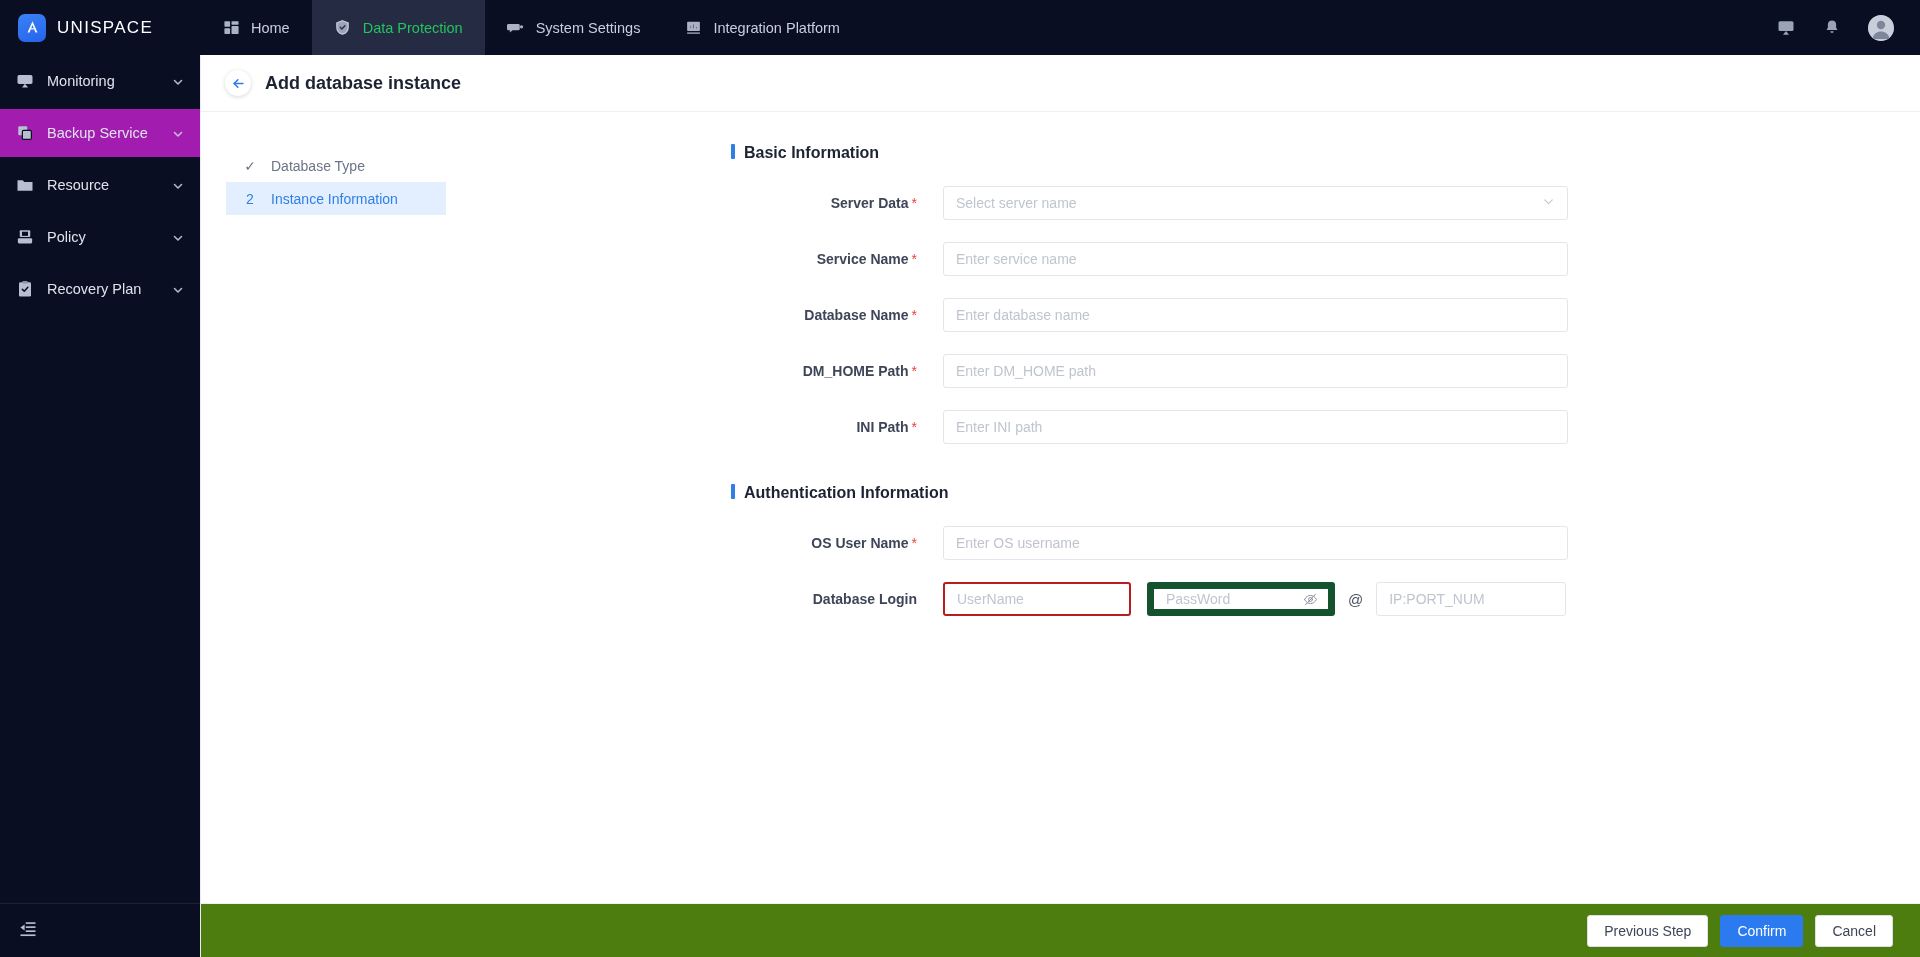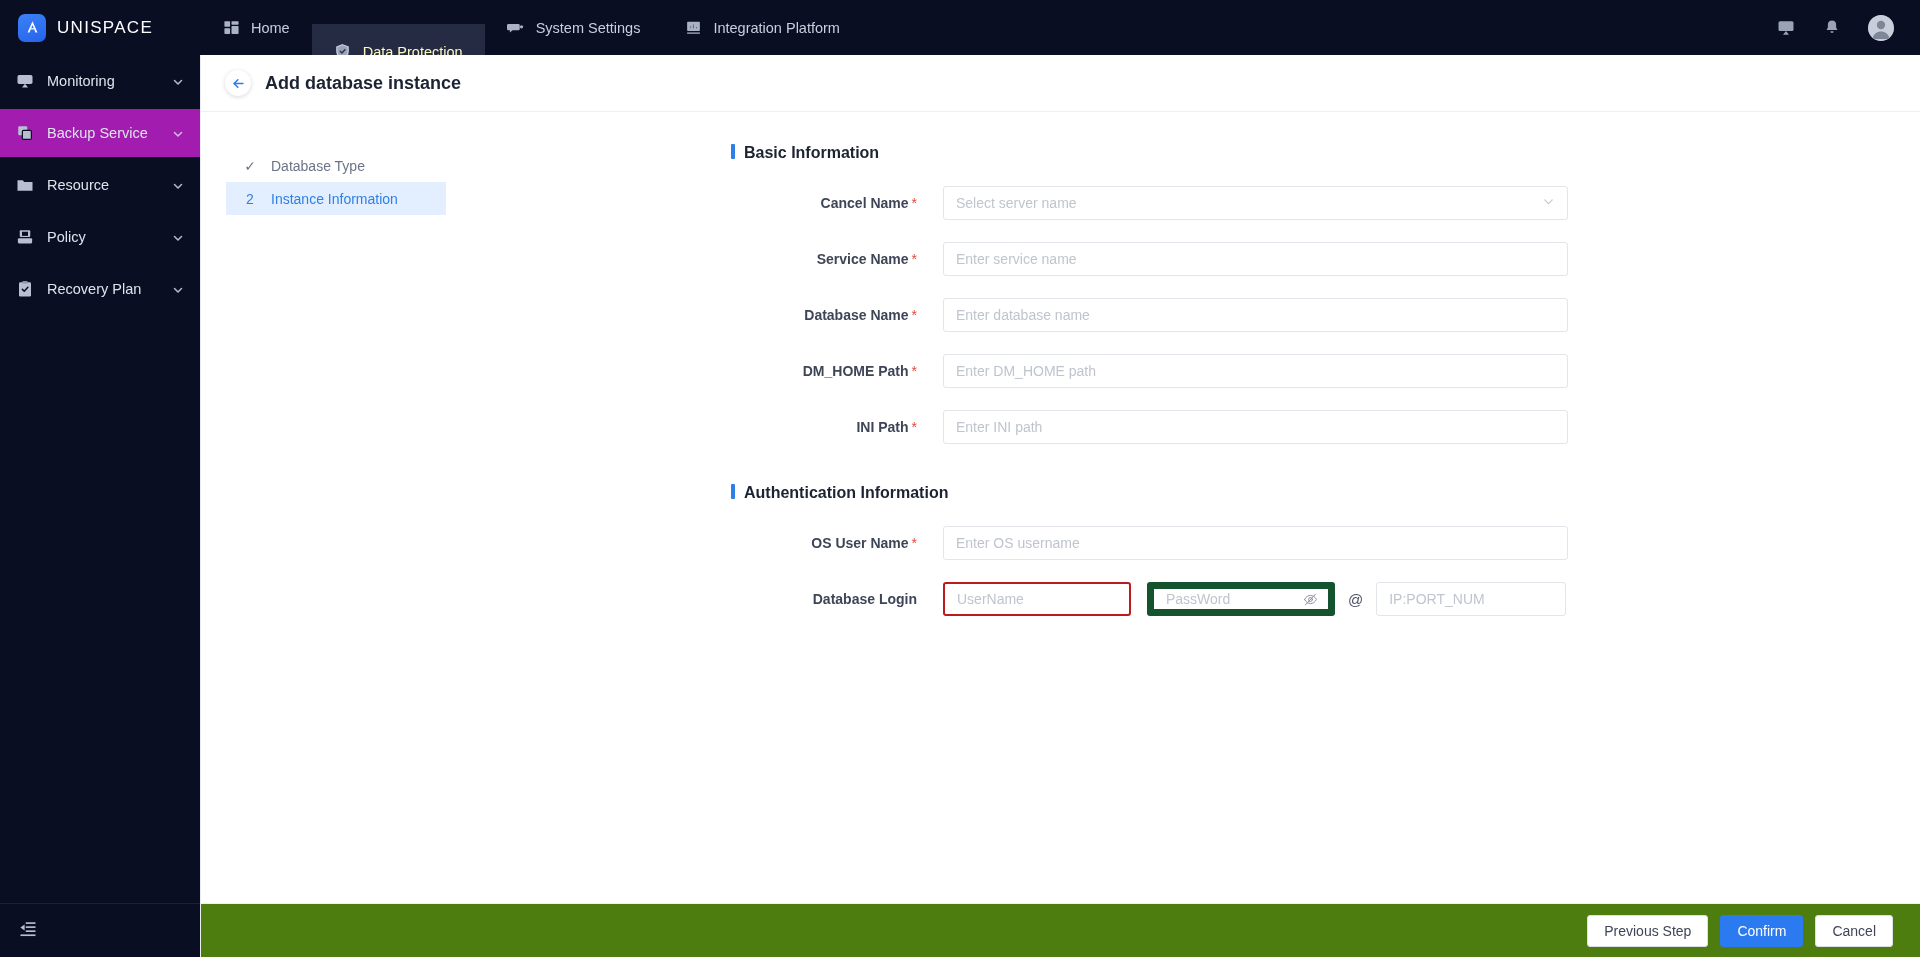--- a/index.html
+++ b/index.html
@@ -32,21 +32,21 @@
     color: #ffffff; font-size: 17px; letter-spacing: 1.3px;
     margin-left: 11px; font-weight: 500;
   }
   .nav-tabs { display: flex; height: 55px; align-items: stretch; }
   .nav-tab {
     display: flex; align-items: center; gap: 11px;
     padding: 0 22px; height: 55px;
     color: #c9cede; font-size: 14.5px; cursor: pointer;
     white-space: nowrap;
   }
-  .nav-tab.active { background: #252b42; color: #fef9c3; margin-top: 24px; }
+  .nav-tab.active { background: #252b42; color: #22c55e; }
   .nav-icon { width: 18px; height: 18px; display:flex; align-items:center; justify-content:center; flex-shrink:0;}
   .nav-right {
     margin-left: auto; display: flex; align-items: center;
     gap: 26px; padding-right: 26px;
   }
   .nav-right .ic { width: 20px; height: 20px; cursor: pointer; display:flex; align-items:center;justify-content:center;}
   .avatar {
     width: 26px; height: 26px; border-radius: 50%;
     background: #9aa3b5; cursor: pointer;
     display:flex;align-items:flex-end;justify-content:center; overflow:hidden;
@@ -377,21 +377,21 @@
 
     <div class="form-area">
 
       <div class="sec-title">
         <span class="sec-bar"></span>
         <span>Basic Information</span>
       </div>
 
       <div class="frow">
         <div class="flabel">
-          <span>Cancel Name</span><span class="req">*</span>
+          <span>Server Data</span><span class="req">*</span>
         </div>
         <div class="fselect">
           <span class="fselect-ph">Select server name</span>
           <span>
             <svg width="13" height="13" viewBox="0 0 24 24" fill="none" stroke="#c3c8d2" stroke-width="2.2" stroke-linecap="round" stroke-linejoin="round">
                 <path d="M5 9 L12 16 L19 9"></path>
               </svg>
           </span>
         </div>
       </div>

